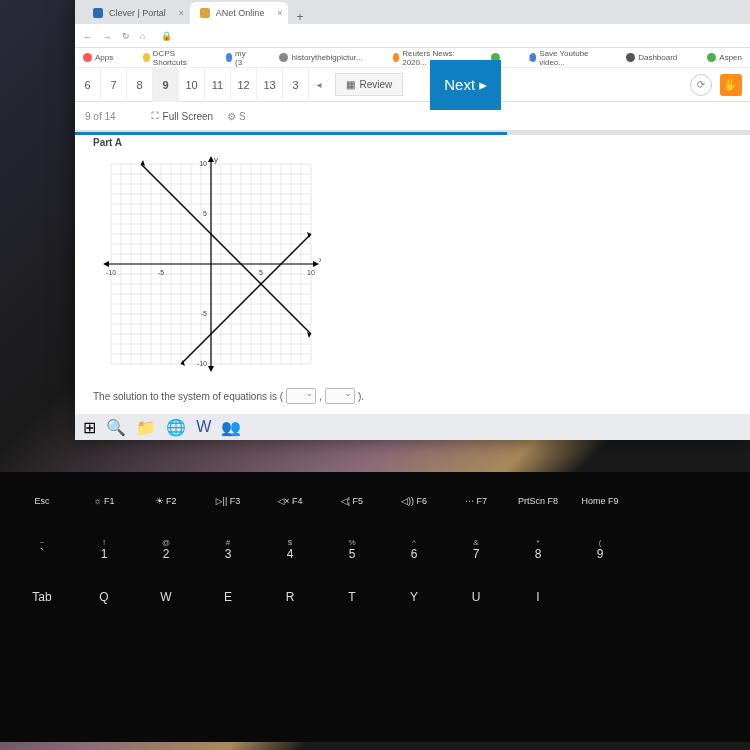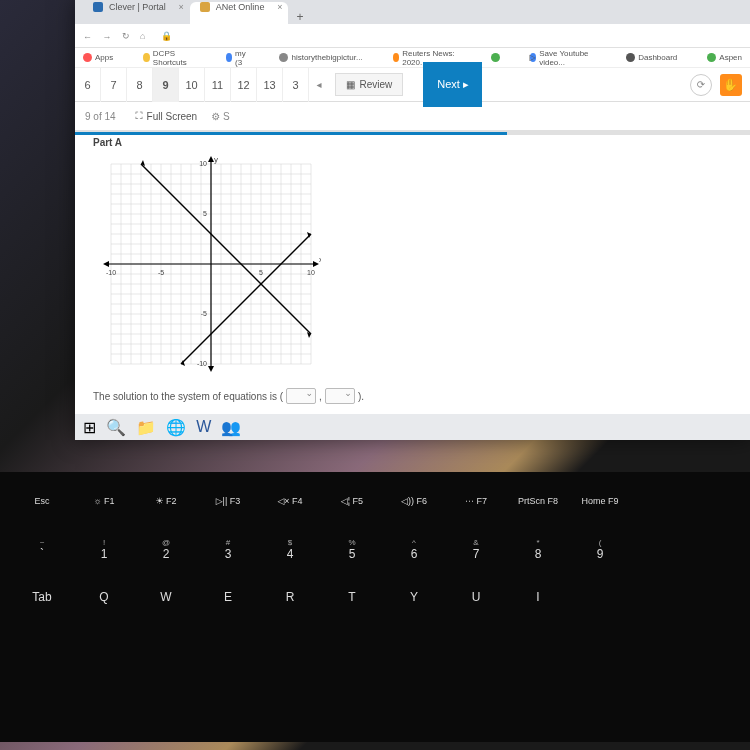--- a/index.html
+++ b/index.html
@@ -1,43 +1,43 @@
 <!DOCTYPE html>
 <html><head>
 <meta charset="utf-8">
 <style>
   * { margin:0; padding:0; box-sizing:border-box; font-family:Arial,Helvetica,sans-serif; }
   body { width:750px; height:750px; background:#1a1a1a; position:relative; overflow:hidden; }
   .photo-bg { position:absolute; inset:0; background:linear-gradient(135deg,#2a2a3a 0%,#1a1a1a 30%,#8a6a7a 55%,#aa8a5a 65%,#1a1a1a 70%); }
   .screen { position:absolute; left:75px; top:0; width:675px; height:440px; background:#fff; box-shadow:0 0 20px rgba(0,0,0,.5); }
   .tabbar { height:24px; background:#dfe1e5; display:flex; align-items:flex-end; padding-left:8px; font-size:9px; }
-  .tab { height:22px; padding:0 24px 0 10px; display:flex; gap:6px; border-radius:6px 6px 0 0; position:relative; color:#555; }
+  .tab { height:22px; padding:0 24px 0 10px; display:flex; align-items:center; gap:6px; border-radius:6px 6px 0 0; position:relative; color:#555; }
   .tab.active { background:#fff; }
   .tabico { width:10px; height:10px; border-radius:2px; display:inline-block; }
   .tabclose { position:absolute; right:6px; font-size:9px; color:#888; }
   .newtab { padding:0 8px; color:#666; font-size:12px; }
   .addr { height:24px; display:flex; align-items:center; gap:8px; padding:0 8px; border-bottom:1px solid #e0e0e0; font-size:9px; color:#555; }
   .addr .nav span { margin-right:8px; color:#888; }
   .url { flex:1; overflow:hidden; white-space:nowrap; color:#666; }
   .bkbar { height:20px; display:flex; align-items:center; gap:30px; padding:0 8px; font-size:8px; color:#555; border-bottom:1px solid #eee; }
   .bk { display:flex; align-items:center; gap:3px; }
   .bkico { width:9px; height:9px; border-radius:50%; display:inline-block; }
   .toolbar { height:34px; display:flex; align-items:center; border-bottom:1px solid #ddd; }
   .qnums { display:flex; }
   .qnum { width:26px; height:34px; display:flex; align-items:center; justify-content:center; font-size:11px; color:#555; border-right:1px solid #eee; }
   .qnum.active { background:#f0f0f0; font-weight:bold; }
   .arrow { width:20px; text-align:center; color:#888; font-size:10px; }
   .review { margin-left:6px; padding:5px 10px; background:#f5f5f5; border:1px solid #ddd; font-size:10px; color:#555; display:flex; align-items:center; gap:4px; }
-  .next { margin-left:20px; padding:16px 14px; background:#0e7fc1; color:#fff; font-size:11px; border:none; }
+  .next { margin-left:27px; padding:16px 14px; background:#0e7fc1; color:#fff; font-size:15px; border:none; }
   .righticons { margin-left:auto; display:flex; gap:8px; padding-right:8px; }
   .circ { width:22px; height:22px; border-radius:50%; border:1px solid #ccc; display:flex; align-items:center; justify-content:center; font-size:10px; color:#888; }
   .hand { width:22px; height:22px; background:#ff8c1a; border-radius:3px; display:flex; align-items:center; justify-content:center; color:#fff; font-size:12px; }
   .titlebar { height:30px; display:flex; align-items:center; padding:0 10px; font-size:13px; color:#666; border-bottom:2px solid #e0e0e0; }
   .title { flex:1; }
-  .counter { font-size:10px; color:#888; margin-right:20px; }
+  .counter { font-size:10px; color:#888; margin-right:36px; }
   .fs { font-size:10px; color:#555; display:flex; align-items:center; gap:4px; margin-right:14px; }
   .gear { font-size:10px; color:#888; }
   .progress { height:3px; background:#e0e0e0; }
   .progress-fill { height:100%; width:64%; background:#0e7fc1; }
   .content { padding:2px 18px; font-size:10px; color:#444; }
   .parta { font-weight:bold; margin-bottom:2px; }
   .instr { margin-bottom:12px; font-size:9.5px; color:#555; }
   .graph { width:220px; height:220px; position:relative; margin:6px 0 14px 8px; }
   .graph svg { width:100%; height:100%; }
   .answer { font-size:10px; color:#555; display:flex; align-items:center; gap:3px; }

